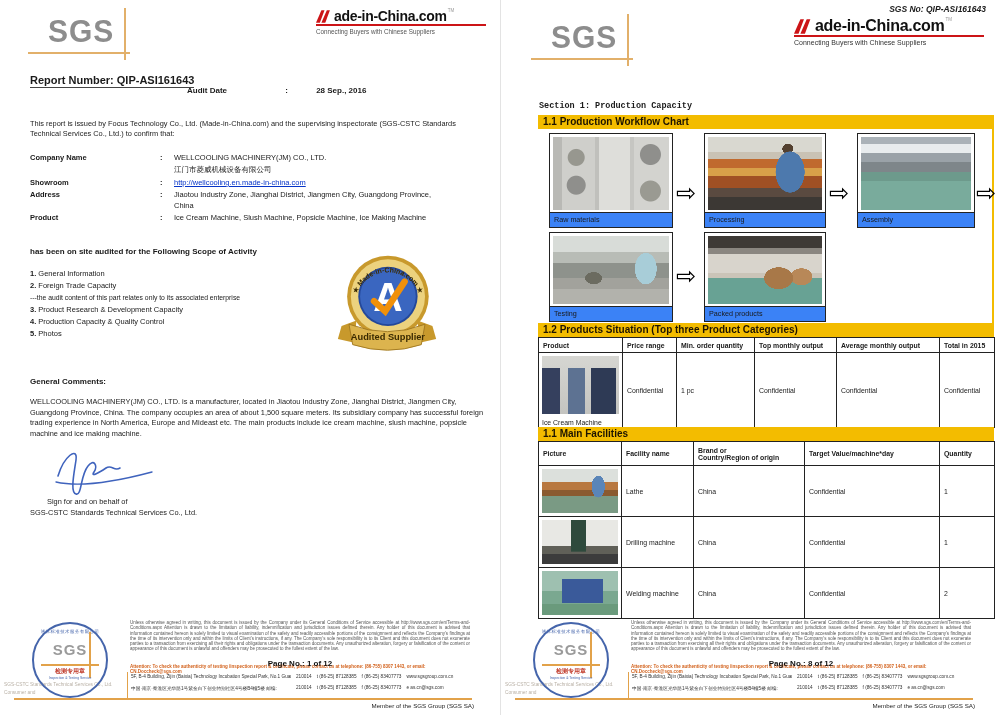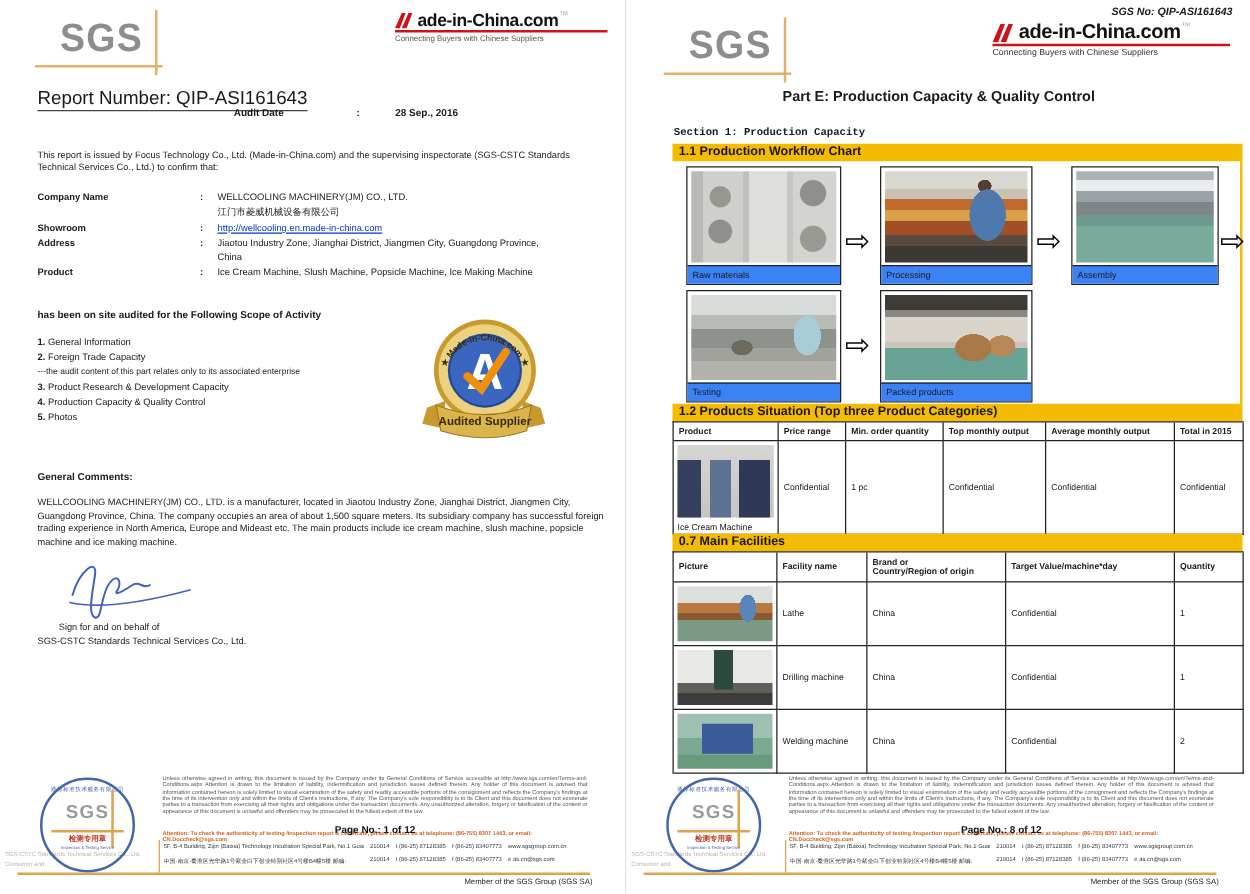--- a/index.html
+++ b/index.html
@@ -18,21 +18,21 @@
   
   .mic-logo{width:170px;}
   .mic-top{display:flex;align-items:flex-end;line-height:1;}
   .mic-m{margin-right:1px;}
   .mic-rest{font-size:14px;font-weight:bold;color:#111;letter-spacing:-0.3px;}
   .mic-tm{font-size:4.5px;color:#999;margin-left:1px;align-self:flex-start;}
   .mic-underline{height:2px;background:#cc1417;margin-top:1px;}
   .mic-tagline{font-size:6.3px;color:#555;margin-top:2px;}
   .mic-big .mic-rest{font-size:16px;}
   .mic-big .mic-tagline{font-size:7px;color:#333;}
-  .report-number{font-size:15px;font-weight:normal;border-bottom:1px solid #444;padding-bottom:1px;}
+  .report-number{font-size:11px;font-weight:bold;border-bottom:1px solid #444;padding-bottom:1px;}
   .audit-row{font-size:8px;font-weight:bold;}
   .audit-row .gap1{margin-left:56px;}
   .audit-row .gap2{margin-left:26px;}
   .body-text{font-size:7.4px;line-height:10px;color:#222;}
   .info-block{width:448px;}
   .info-row{display:flex;font-size:7.5px;line-height:11.5px;}
   .info-label{width:130px;font-weight:bold;flex:none;}
   .info-colon{width:14px;flex:none;font-weight:bold;}
   .info-value{font-weight:normal;width:290px;}
   .link{color:#0634c8;text-decoration:underline;}
@@ -272,21 +272,20 @@
         <polygon points="0,16 7,0 11,0 5,16" fill="#cc1417"></polygon>
         <polygon points="7,16 14,0 18,0 12,16" fill="#cc1417"></polygon>
       </svg>
       <span class="mic-rest">ade-in-China.com</span>
       <span class="mic-tm">TM</span>
     </div>
     <div class="mic-underline"></div>
     <div class="mic-tagline">Connecting Buyers with Chinese Suppliers</div>
   </div>
 
-  <div class="abs part-title" style="left:60px;top:72px;width:380px;">Part E: Production Capacity &amp; Quality Control</div>
   <div class="abs section-title" style="left:38px;top:101px;font-family:Liberation Mono, monospace;">Section 1: Production Capacity</div>
 
   <div class="abs ybar" style="left:37px;top:115px;width:456px;">1.1 Production Workflow Chart</div>
   <div class="abs wf-wrap" style="left:37px;top:129px;width:454px;height:194px;">
 
     <div class="wf-cell" style="left:11px;top:4px;width:124px;height:95px;">
       <div class="wf-photo photo ph-raw" style="height:73px;"></div>
       <div class="wf-cap">Raw materials</div>
     </div>
     <div class="abs arrow" style="left:138px;top:52px;">⇨</div>
@@ -328,21 +327,21 @@
         <div class="prod-cap">Ice Cream Machine</div>
       </div>
       <div class="td" style="width:54px;">Confidential</div>
       <div class="td" style="width:78px;">1 pc</div>
       <div class="td" style="width:82px;">Confidential</div>
       <div class="td" style="width:103px;">Confidential</div>
       <div class="td" style="width:55px;">Confidential</div>
     </div>
   </div>
 
-  <div class="abs ybar" style="left:37px;top:427px;width:456px;">0.7 Main Facilities</div>
+  <div class="abs ybar" style="left:37px;top:427px;width:456px;">1.1 Main Facilities</div>
   <div class="tbl" style="left:37px;top:441px;width:456px;">
     <div class="tr th" style="height:24px;">
       <div class="td" style="width:83px;">Picture</div>
       <div class="td" style="width:72px;">Facility name</div>
       <div class="td pre" style="width:111px;">Brand or
 Country/Region of origin</div>
       <div class="td" style="width:135px;">Target Value/machine*day</div>
       <div class="td" style="width:55px;">Quantity</div>
     </div>
     <div class="tr" style="height:51px;">

